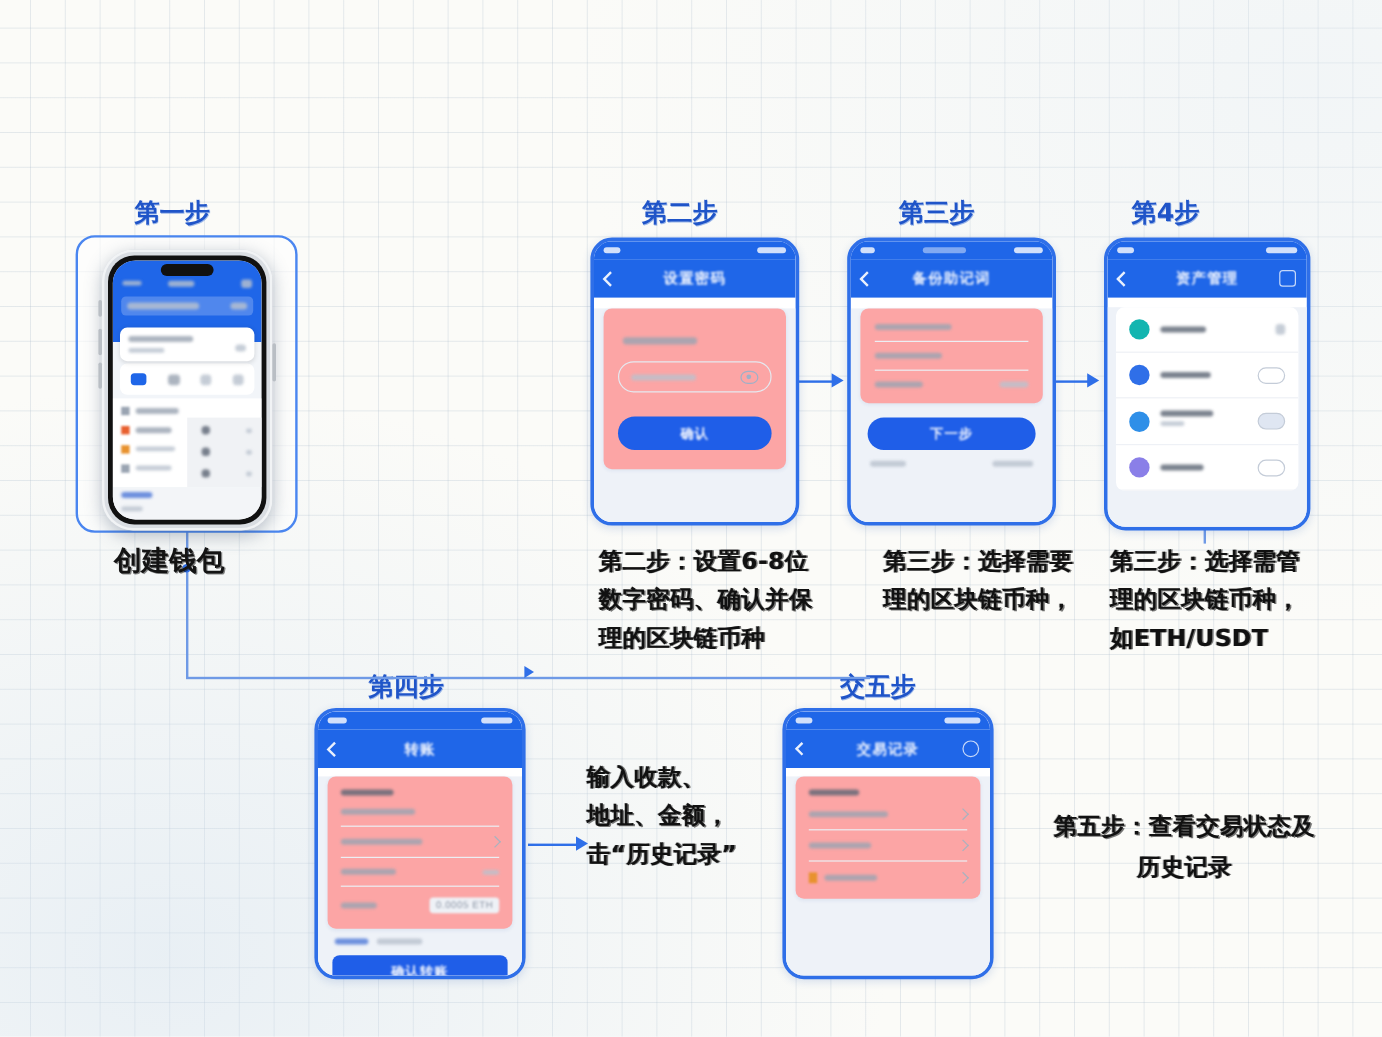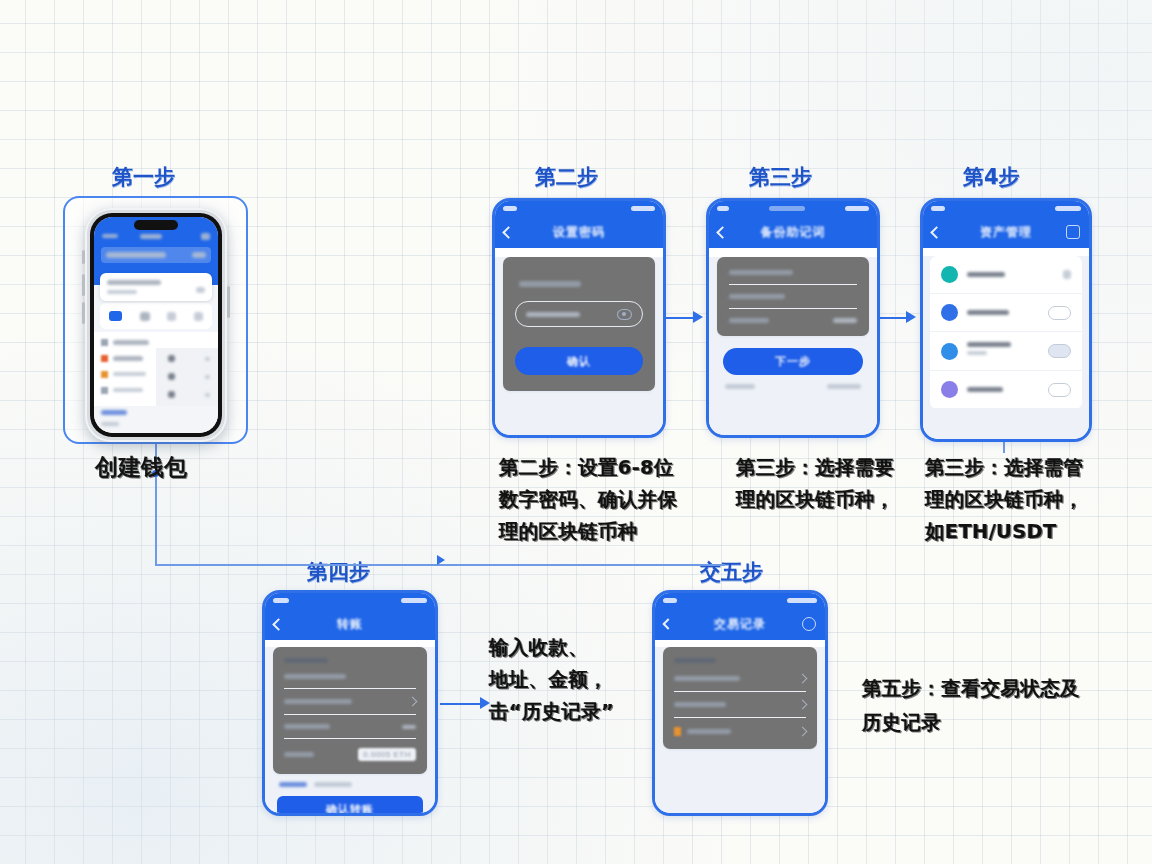--- a/index.html
+++ b/index.html
@@ -121,21 +121,21 @@
     z-index: 2;
   }
   .hdr-right {
     margin-left: auto; z-index: 2;
     width: 12px; height: 12px;
     border-radius: 50%;
     border: 1.6px solid rgba(255,255,255,0.75);
   }
   .ph-body { background: #eef2f8; height: 100%; }
   .card {
-    background: #737373;
+    background: #fca5a5;
     margin: 9px 8px 0 8px;
     border-radius: 7px;
     padding: 10px 11px;
     box-shadow: 0 1px 3px rgba(30,70,150,0.07);
   }
   .blur-line {
     background: #9aa4b2;
     border-radius: 3px;
     filter: blur(1.5px);
     opacity: .82;
@@ -260,21 +260,21 @@
 </head>
 <body>
 
 <div id="canvas">
   <div id="paper-tint"></div>
 
 
   <div class="step-head" style="left:112px; top:163px;">第一步</div>
   <div class="step-head" style="left:535px; top:163px;">第二步</div>
   <div class="step-head" style="left:749px; top:163px;">第三步</div>
-  <div class="step-head" style="left:963px; top:163px;">第4步</div>
+  <div class="step-head" style="left:943px; top:163px;">第4步</div>
   <div class="step-head" style="left:307px; top:558px;">第四步</div>
   <div class="step-head" style="left:700px; top:558px;">交五步</div>
 
   <div class="vline" style="left:155px; top:443px; height:122px;"></div>
   <div class="hline" style="left:155px; top:564px; width:420px;"></div>
   <div class="arrow-head sm" style="left:437px; top:555px;"></div>
   <div class="dot" style="left:152px; top:470px;"></div>
 
   <div class="arrow-line" style="left:663px; top:317px; width:34px;"></div>
   <div class="arrow-head" style="left:693px; top:311px;"></div>
@@ -530,16 +530,16 @@
 
   <div class="caption smudge" style="left:925px; top:452px; width:215px;">第三步：选择需管
 理的区块链币种，
 如ETH/USDT</div>
 
 
   <div class="caption smudge" style="left:489px; top:632px; width:180px;">输入收款、
 地址、金额，
 击“历史记录”</div>
 
-  <div class="caption smudge" style="left:862px; top:672px; width:250px; line-height:34px;">第五步：查看交易状态及
+  <div class="caption smudge" style="left:862px; top:672px; width:250px; line-height:34px;text-align:center;">第五步：查看交易状态及
 历史记录</div>
 
 </div>
 
 </body></html>

